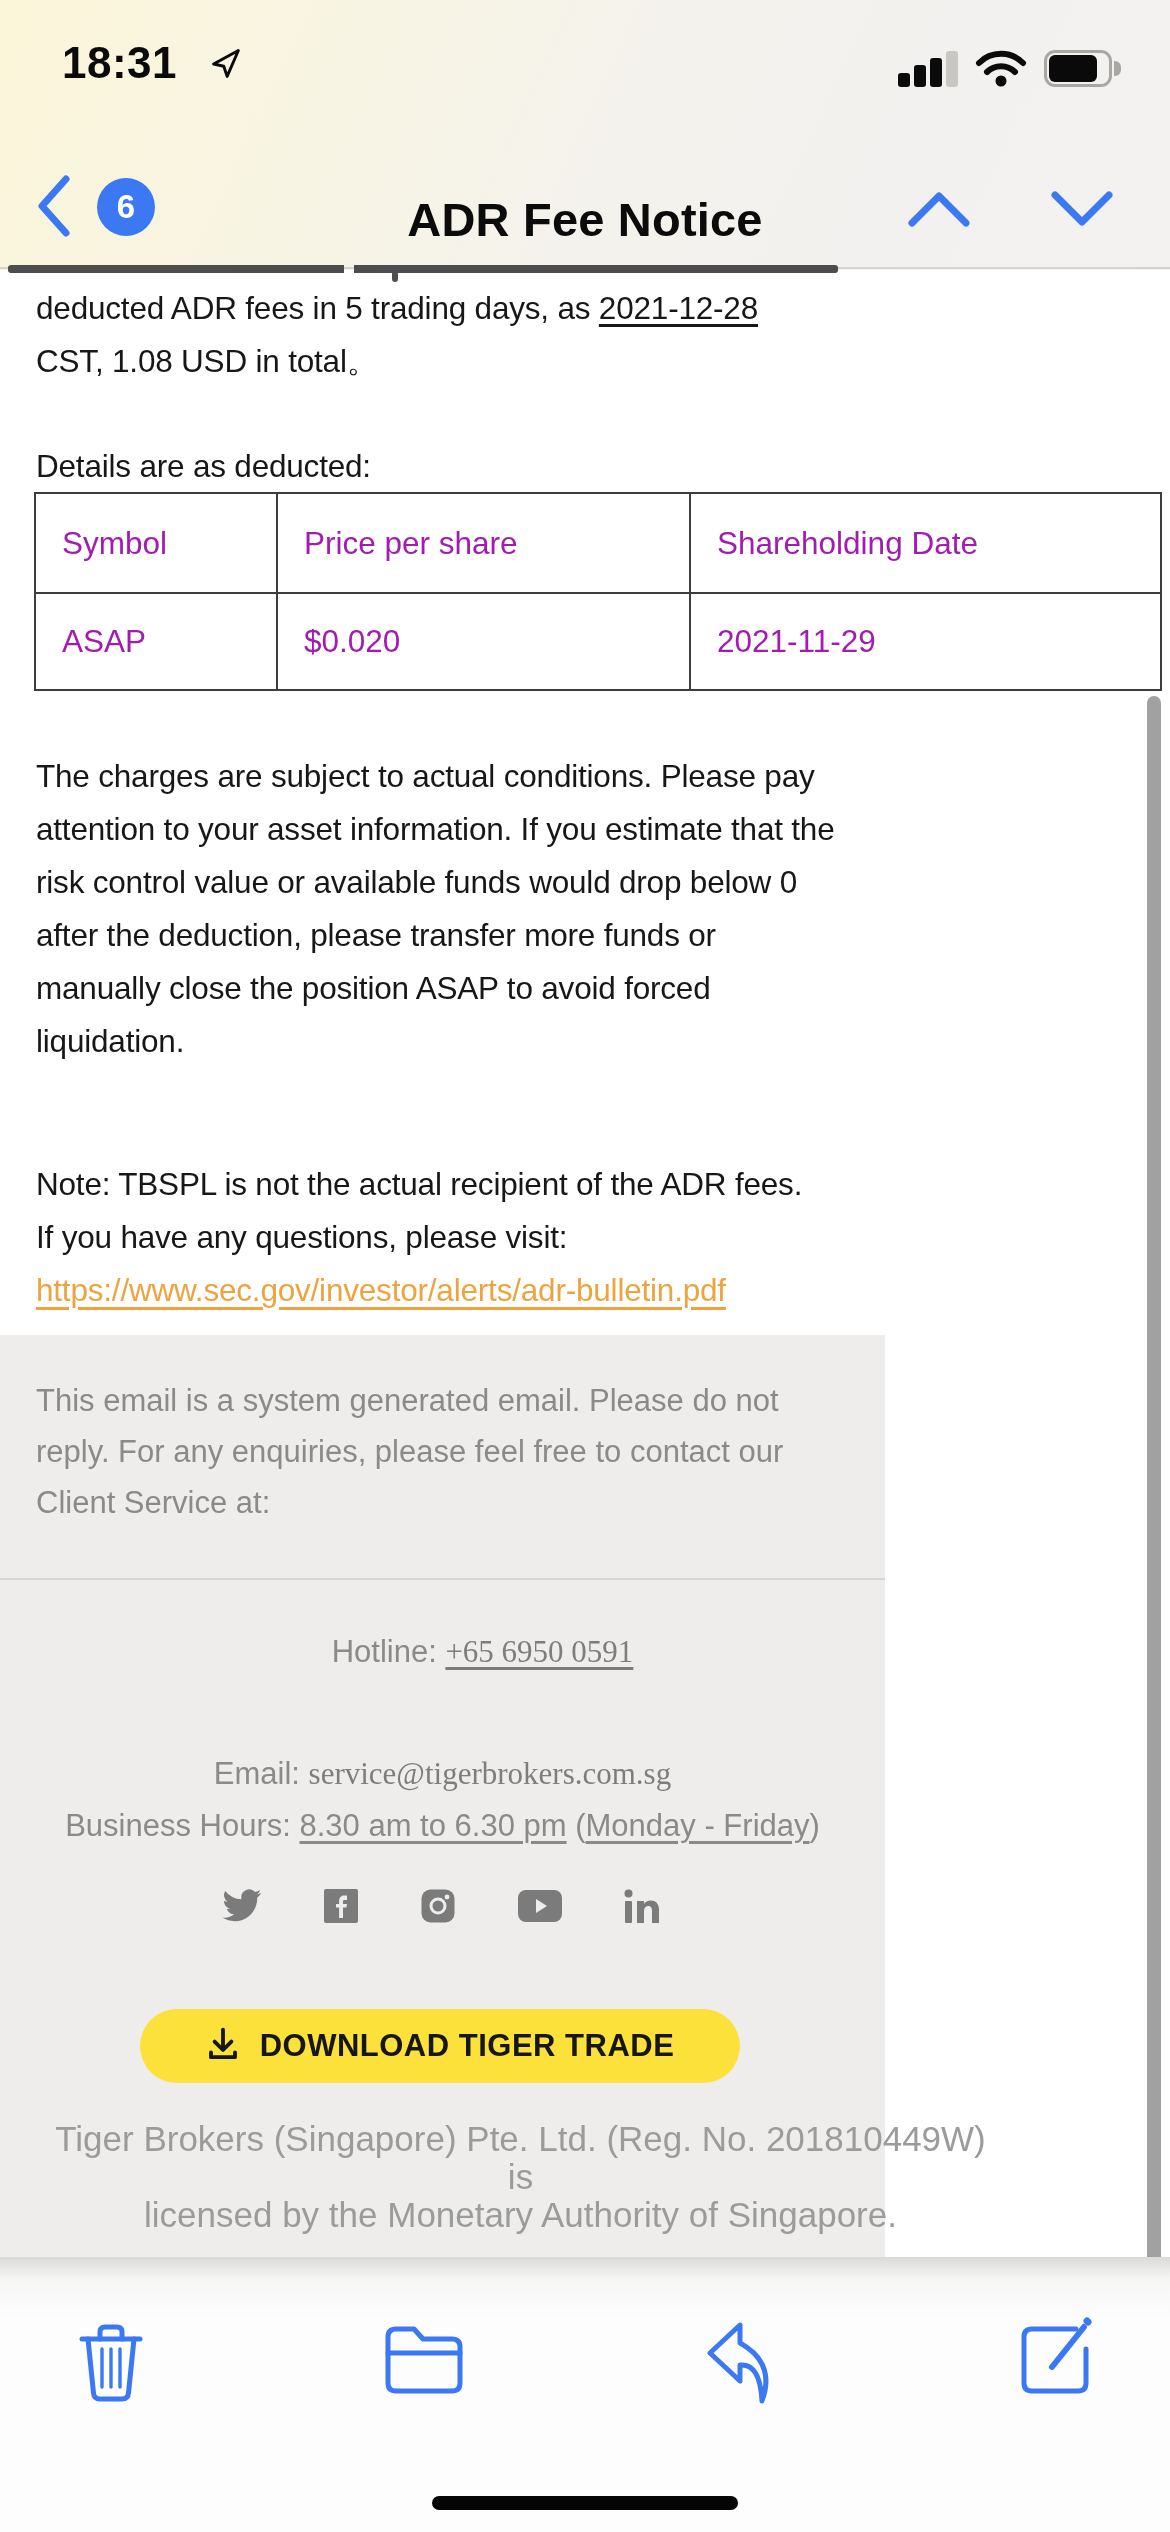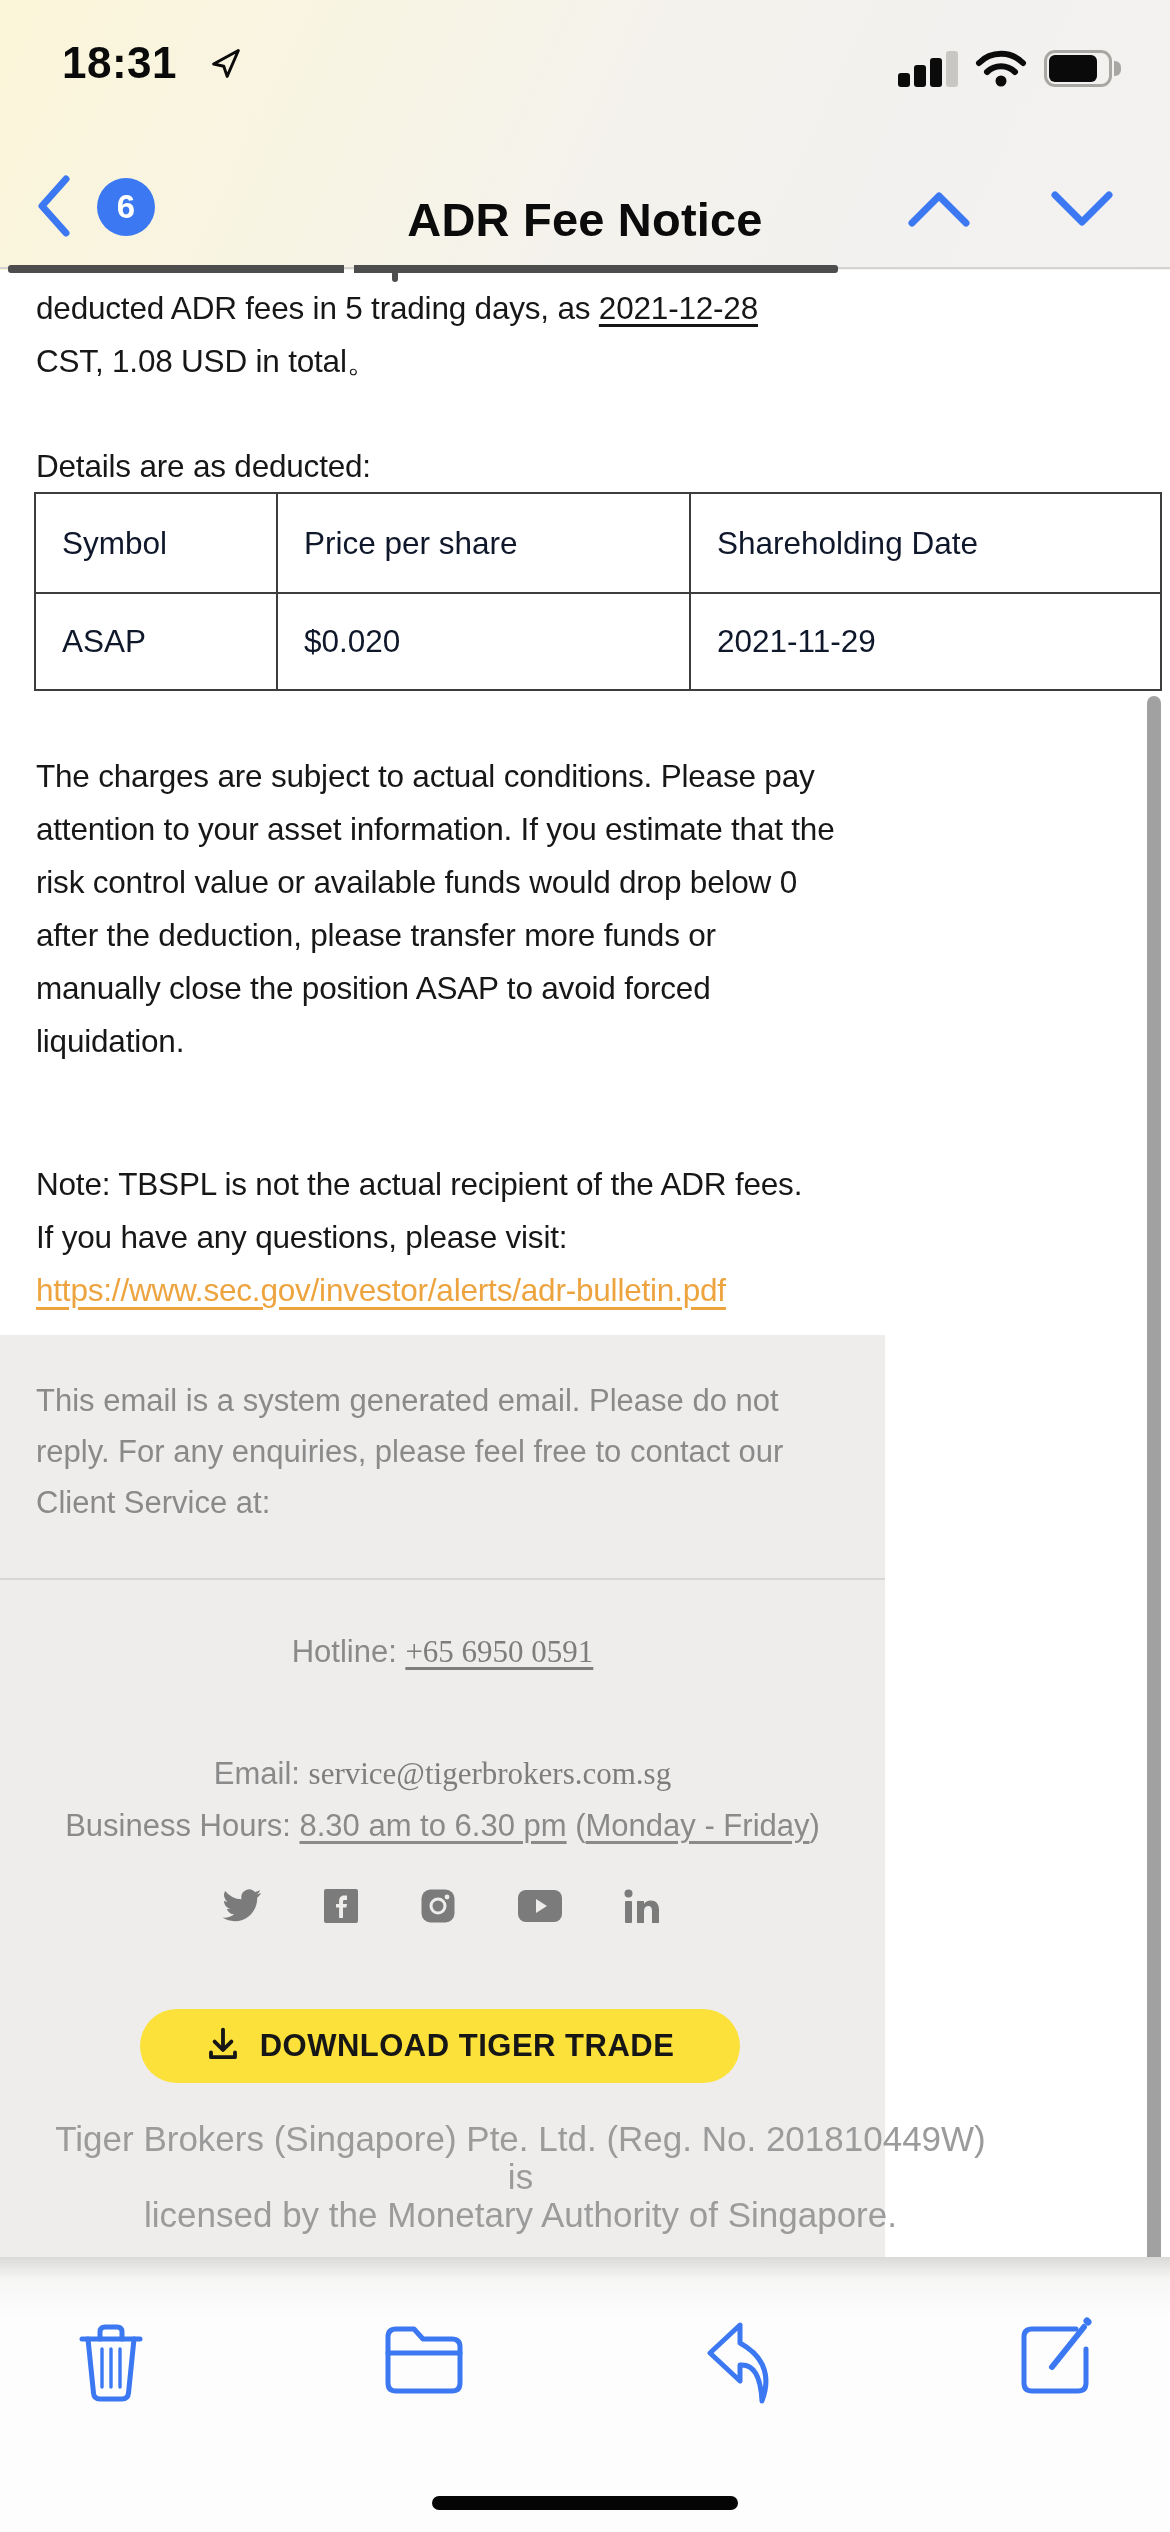--- a/index.html
+++ b/index.html
@@ -48,40 +48,40 @@
     background:linear-gradient(90deg,#4d4d4d 0 336px,rgba(77,77,77,0) 336px 346px,#4d4d4d 346px 830px);
   }
   .clipped-desc{position:absolute;left:392px;top:271px;width:6px;height:11px;border-radius:3px;background:#4d4d4d;}
   
   .body-text{font-size:31.5px;line-height:53px;color:#171717;letter-spacing:-0.2px;}
   .intro{position:absolute;left:36px;top:282px;width:1000px;}
   .u-dark{text-decoration:underline;text-underline-offset:5px;}
   .details-label{position:absolute;left:36px;top:440px;}
   table.fee{
     position:absolute;left:34px;top:492px;width:1126px;border-collapse:collapse;
-    font-size:31.5px;color:#0f172a;table-layout:fixed;
+    font-size:31.5px;color:#a21caf;table-layout:fixed;
   }
   table.fee th,table.fee td{
     border:2px solid #3d3d3d;text-align:left;font-weight:400;
     padding:0 0 0 26px;vertical-align:middle;
   }
   table.fee th{height:100px;}
   table.fee td{height:97px;}
   .charges{position:absolute;left:36px;top:750px;width:808px;}
   .note{position:absolute;left:36px;top:1158px;width:1000px;}
   .sec-link{color:#eda43f;text-decoration:underline;text-underline-offset:6px;cursor:pointer;}
   
   .gray1{position:absolute;left:0;top:1335px;width:885px;height:274px;background:#eeedec;}
   .gray1 .txt{position:absolute;left:36px;top:40px;width:822px;font-size:31px;line-height:51px;color:#8a8a8a;}
   .gray-divider{position:absolute;left:0;top:1578px;width:885px;height:2px;background:#d8d7d5;}
   .gray2{position:absolute;left:0;top:1580px;width:885px;height:678px;background:#eeedec;}
   .contact-line{position:absolute;left:0;width:885px;text-align:center;font-size:31px;color:#8a8a8a;}
   .contact-line .serif{font-family:"Liberation Serif", serif;color:#7d7d7d;}
   .contact-line .u{text-decoration:underline;text-underline-offset:5px;}
-  .c-hotline{top:54px;} .c-email{top:132px;margin-top:44px;} .c-hours{top:212px;margin-top:16px;}
+  .c-hotline{top:54px;margin-left:40px;} .c-email{top:132px;margin-top:44px;} .c-hours{top:212px;margin-top:16px;}
   .social-row{position:absolute;left:0;top:308px;width:885px;display:flex;justify-content:center;align-items:center;gap:62px;}
   .social-row svg{display:block;}
   .dl-btn{
     position:absolute;left:140px;top:429px;width:600px;height:74px;border-radius:37px;
     background:#fbe139;display:flex;align-items:center;justify-content:center;gap:20px;
     cursor:pointer;
   }
   .dl-btn .lbl{font-size:31px;font-weight:700;color:#161616;letter-spacing:0.5px;}
   .legal{position:absolute;left:0;top:540px;width:993px;text-align:center;font-size:35px;line-height:38px;color:#9b9b9b;padding-left:48px;}
   

